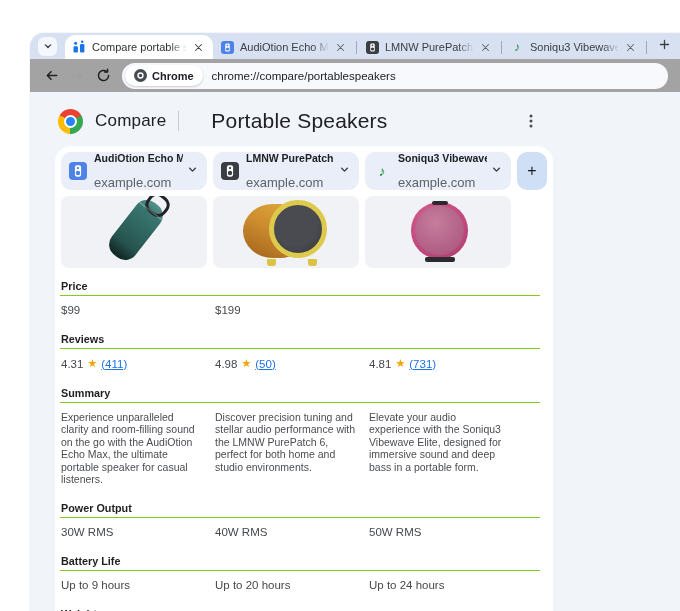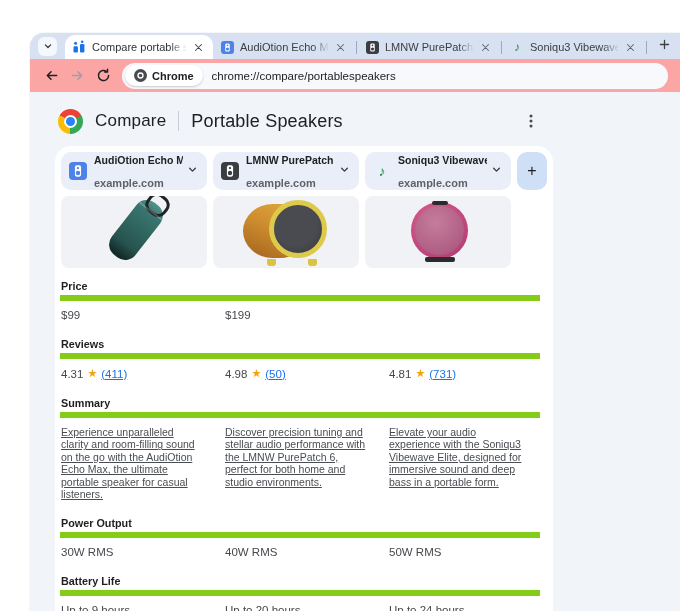--- a/index.html
+++ b/index.html
@@ -23,54 +23,54 @@
     -webkit-mask-image:linear-gradient(90deg,#000 82%,transparent); mask-image:linear-gradient(90deg,#000 82%,transparent); }
   .tab.inactive .tab-label { color:#3c4043; }
   .tab-close { width:15px; height:15px; flex:none; margin-left:4px; border-radius:50%;
     display:flex; align-items:center; justify-content:center; cursor:pointer; }
   .tab-sep { width:1px; height:13px; background:#9caabf; margin:0 1px 5px 1px; flex:none; }
   .new-tab-btn { width:24px; height:24px; margin:0 0 1px 4px; border-radius:50%;
     display:flex; align-items:center; justify-content:center; cursor:pointer; flex:none; }
   .note-glyph { font-size:12px; line-height:1; color:#1e8e3e; }
 
   
-  .toolbar { height:33px; background:#fca5a5; display:flex; align-items:center; padding:0 12px 0 8px; }
+  .toolbar { height:33px; background:#a3a3a3; display:flex; align-items:center; padding:0 12px 0 8px; }
   .nav-btn { width:26px; height:26px; border-radius:50%; display:flex; align-items:center; justify-content:center; flex:none; cursor:pointer; }
   .omnibox { flex:1; height:26px; margin-left:6px; background:#f7f9fd; border-radius:13px;
     display:flex; align-items:center; padding:0 10px 0 3px; }
   .chrome-chip { height:21px; background:#ffffff; border-radius:11px; display:flex; align-items:center;
     gap:5px; padding:0 9px; box-shadow:0 1px 2px rgba(60,64,67,0.25); flex:none; cursor:pointer; }
   .chip-label { font-size:11px; font-weight:700; color:#202124; }
   .url-text { font-size:11.5px; color:#202124; margin-left:9px; white-space:nowrap; }
 
   
   .page { position:absolute; left:0; right:0; top:59px; bottom:0; background:#f1f4f9; }
   .content-col { width:498px; margin:14px 0 0 25px; }
   .page-header { display:flex; align-items:center; height:30px; padding:0 10px 0 3px; }
   .chrome-logo { width:25px; height:25px; border-radius:50%; position:relative; flex:none;
     background:conic-gradient(from 60deg, #34a853 0 120deg, #fbbc05 0 240deg, #ea4335 0 360deg); }
   .chrome-logo::before { content:""; position:absolute; left:50%; top:50%; width:13px; height:13px;
     margin:-6.5px 0 0 -6.5px; border-radius:50%; background:#ffffff; }
   .chrome-logo::after { content:""; position:absolute; left:50%; top:50%; width:9px; height:9px;
     margin:-4.5px 0 0 -4.5px; border-radius:50%; background:#2684fc; }
   .app-name { font-size:17px; font-weight:500; color:#202124; margin-left:12px; letter-spacing:.2px; }
   .header-divider { width:1px; height:20px; background:#c8cdd5; margin:0 12px; }
-  .page-title { font-size:18px; font-weight:400; color:#202124; letter-spacing:.2px; }
+  .page-title { font-size:21px; font-weight:400; color:#202124; letter-spacing:.2px;margin-left:20px; }
   .spacer { flex:1; }
   .kebab-btn { width:24px; height:24px; display:flex; align-items:center; justify-content:center; cursor:pointer; }
 
   
   .compare-card { margin-top:10px; background:#ffffff; border-radius:16px; padding:6px 0 0; height:480px; overflow:hidden; }
   .selector-row { display:flex; gap:6px; padding:0 6px; }
   .selector { width:146px; height:38px; background:#e9eef8; border-radius:10px;
     display:flex; align-items:center; padding:0 8px; cursor:pointer; flex:none; }
   .selector .p-icon { width:18px; height:18px; flex:none; margin-right:7px; display:flex; align-items:center; justify-content:center; }
   .sel-text { flex:1; min-width:0; }
   .sel-name { font-size:10.5px; font-weight:700; color:#202124; white-space:nowrap; overflow:hidden; }
-  .sel-domain { font-size:11px; color:#5f6368; margin-top:11px;font-weight:bold; }
+  .sel-domain { font-size:13px; color:#5f6368; margin-top:11px; }
   .sel-chevron { flex:none; margin-left:3px; }
   .add-product-btn { width:30px; height:38px; background:#cfdff6; border-radius:10px; flex:none;
     display:flex; align-items:center; justify-content:center; font-size:16px; font-weight:500; color:#1b1b1f; cursor:pointer; }
 
   .image-row { display:flex; gap:6px; padding:0 6px; margin-top:6px; }
   .img-tile { width:146px; height:72px; background:#f0f2f5; border-radius:8px; position:relative; overflow:hidden; flex:none; }
 
   
   .spk-teal { position:absolute; left:60px; top:1px; width:30px; height:66px; border-radius:13px;
     transform:rotate(38deg); transform-origin:50% 50%;
@@ -96,24 +96,24 @@
     background:radial-gradient(circle at 42% 34%, #c57d9d 0%, #b05e84 70%, #9c4b72 100%); }
   .spk-pink .p-notch { position:absolute; left:50%; top:-1px; width:16px; height:4px; margin-left:-8px;
     background:#2a2b2e; border-radius:2px; }
   .spk-pink .p-base { position:absolute; left:50%; bottom:-3px; width:30px; height:5px; margin-left:-15px;
     background:#2a2b2e; border-radius:2px; }
 
   
   .spec-section { margin:0 13px 0 5px; }
   .spec-section.first { margin-top:7px; }
   .spec-label { font-size:10.8px; font-weight:700; color:#1f1f1f; padding:5px 0 3px 1px;
-    border-bottom:6px solid #84cc16; }
-  .spec-values { display:flex; gap:18px; padding:8px 0 12px; }
+    border-bottom:1px solid #84cc16; }
+  .spec-values { display:flex; gap:8px; padding:8px 0 12px; }
   .spec-cell { width:146px; flex:none; font-size:11.5px; color:#45484c; padding-left:1px; }
-  .summary-cell { font-size:10.5px; line-height:12.4px; color:#4a4d51; width:146px; padding-right:4px;text-decoration:underline; }
+  .summary-cell { font-size:10.5px; line-height:12.4px; color:#4a4d51; width:146px; padding-right:4px; }
   .review-cell { display:flex; align-items:center; gap:4px; }
   .star { color:#f2a50c; font-size:11px; }
   .review-link { color:#1a73e8; text-decoration:underline; cursor:pointer; }
 </style>
 </head>
 <body>
 
 <div class="window">
 
   <div class="tabstrip">

